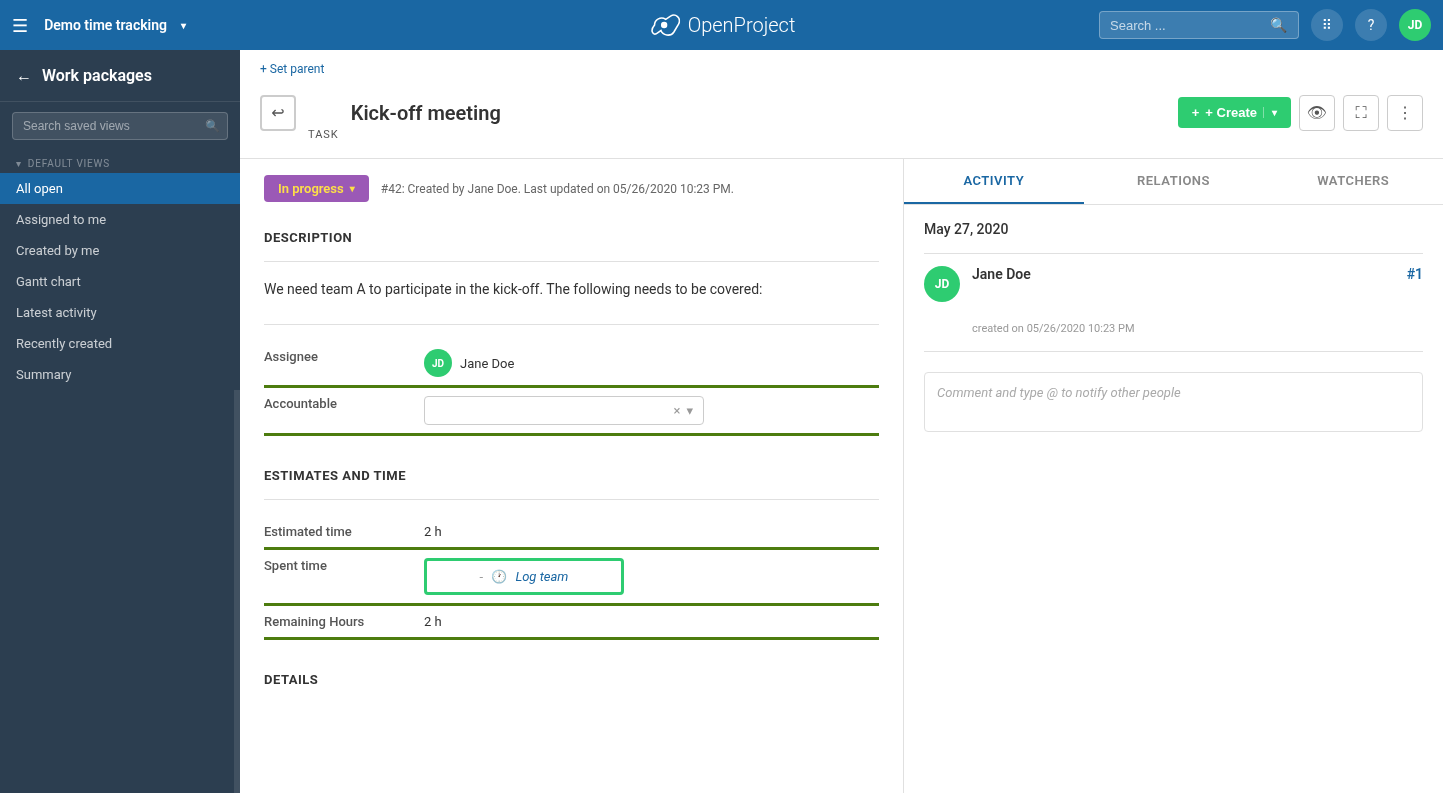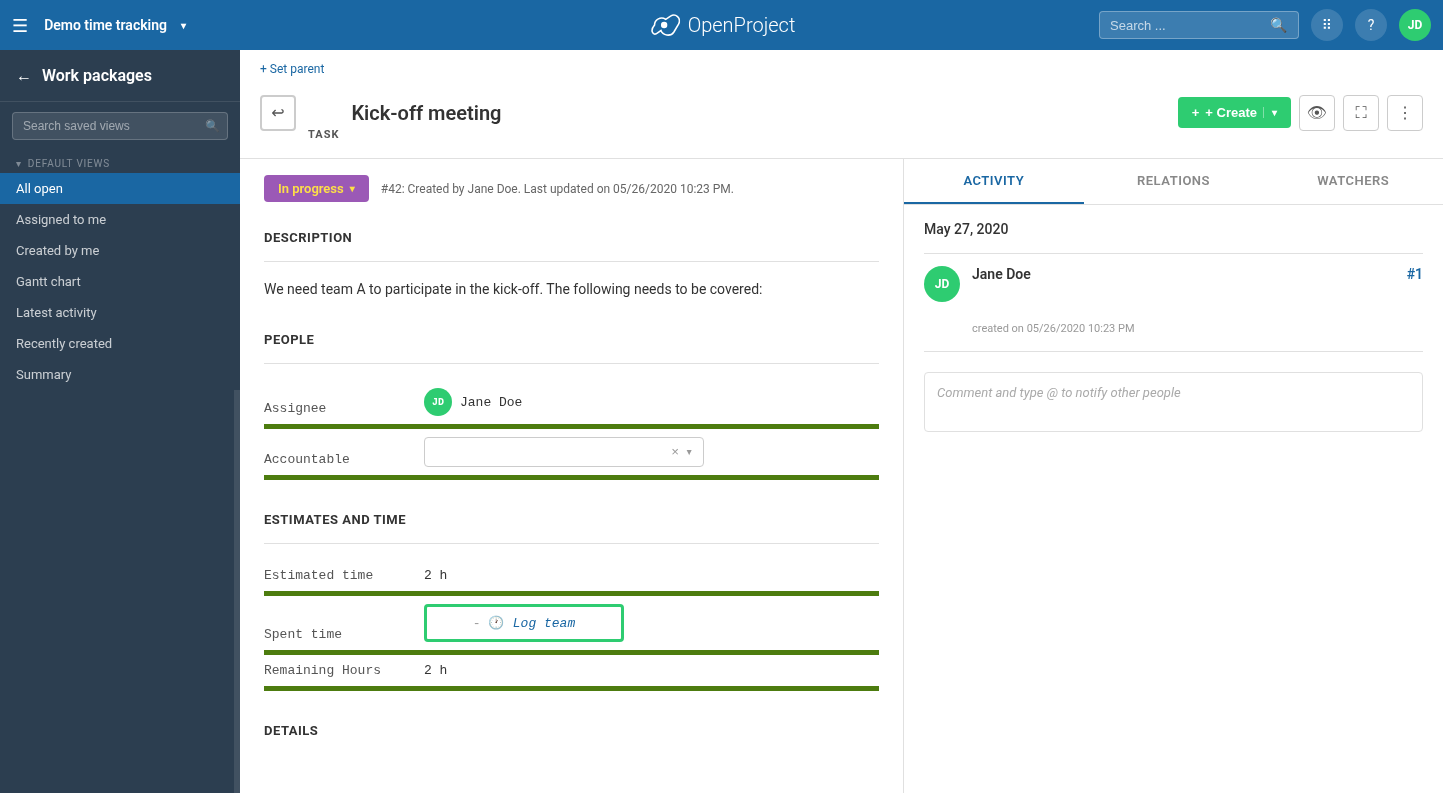--- a/index.html
+++ b/index.html
@@ -45,21 +45,21 @@
     .sidebar-item.active { background: #1a67a3; color: white; }
 
     
     .main-content { flex: 1; display: flex; flex-direction: column; background: white; overflow: hidden; }
 
     
     .wp-header { padding: 12px 20px 5px; border-bottom: 1px solid #e0e0e0; }
     .wp-set-parent { color: #1a67a3; font-size: 12px; cursor: pointer; margin-bottom: 8px; display: flex; align-items: center; gap: 4px; }
     .wp-title-row { display: flex; align-items: center; gap: 12px; padding-bottom: 12px; }
     .wp-back-btn { width: 36px; height: 36px; border: 2px solid #ccc; border-radius: 4px; display: flex; align-items: center; justify-content: center; cursor: pointer; font-size: 16px; color: #555; }
-    .wp-type { font-size: 11px; font-weight: 700; color: #555; text-transform: uppercase; letter-spacing: 1px; margin-top: 44px; }
+    .wp-type { font-size: 11px; font-weight: 400; color: #555; text-transform: uppercase; letter-spacing: 1px; margin-top: 44px; }
     .wp-name { font-size: 20px; font-weight: 600; color: #333; }
     .wp-title-actions { margin-left: auto; display: flex; align-items: center; gap: 8px; }
     .btn-create { background: #2ecc71; color: white; border: none; border-radius: 4px; padding: 8px 14px; font-size: 13px; font-weight: 600; cursor: pointer; display: flex; align-items: center; gap: 6px; }
     .btn-create .chevron { font-size: 10px; border-left: 1px solid rgba(255,255,255,0.4); padding-left: 8px; }
     .btn-icon { width: 36px; height: 36px; border: 1px solid #ccc; border-radius: 4px; display: flex; align-items: center; justify-content: center; cursor: pointer; color: #555; font-size: 16px; }
 
     
     .content-body { display: flex; flex: 1; overflow: hidden; }
 
     
@@ -69,21 +69,21 @@
     .status-badge .chevron { font-size: 10px; }
     .wp-meta { font-size: 12px; color: #666; }
 
     .section-title { font-size: 13px; font-weight: 700; color: #333; text-transform: uppercase; letter-spacing: 0.5px; margin-bottom: 12px; padding-top: 8px; }
     .section-divider { border: none; border-top: 1px solid #e0e0e0; margin: 16px 0; }
 
     .description-text { font-size: 14px; color: #333; line-height: 1.6; margin-bottom: 8px; }
     .description-list { font-size: 14px; color: #333; line-height: 2; padding-left: 24px; }
 
     .field-section { margin-top: 24px; }
-    .field-row { display: flex; align-items: flex-end; padding: 8px 0; border-bottom: 5px solid #4d7c0f; font-family: Liberation Mono, monospace; }
+    .field-row { display: flex; align-items: flex-start; padding: 8px 0; border-bottom: 3px solid #4d7c0f; }
     .field-label { width: 160px; font-size: 13px; color: #555; font-weight: 500; flex-shrink: 0; }
     .field-value { flex: 1; font-size: 13px; color: #333; display: flex; align-items: center; gap: 8px; }
     .field-avatar { width: 28px; height: 28px; background: #2ecc71; border-radius: 50%; display: flex; align-items: center; justify-content: center; color: white; font-size: 10px; font-weight: 700; }
     .field-select { width: 280px; border: 1px solid #ccc; border-radius: 4px; padding: 6px 10px; display: flex; align-items: center; justify-content: flex-end; gap: 6px; }
     .field-select .clear { color: #999; cursor: pointer; }
     .field-select .arrow { color: #999; cursor: pointer; }
 
     .log-time-box { border: 3px solid #2ecc71; border-radius: 4px; padding: 8px 16px; display: flex; align-items: center; gap: 8px; cursor: pointer; min-width: 200px; justify-content: center; }
     .log-time-box .dash { color: #999; }
     .log-time-box .clock-icon { color: #1a67a3; }
@@ -193,21 +193,20 @@
             <span class="chevron">▾</span>
           </div>
           <span class="wp-meta">#42: Created by Jane Doe. Last updated on 05/26/2020 10:23 PM.</span>
         </div>
 
         <div class="section-title">DESCRIPTION</div>
         <hr class="section-divider">
         <p class="description-text">We need team A to participate in the kick-off. The following needs to be covered:</p>
 
         <div class="field-section">
-          <div class="section-title">PEOPLE</div>
           <hr class="section-divider">
           <div class="field-row">
             <span class="field-label">Assignee</span>
             <div class="field-value">
               <div class="field-avatar">JD</div>
               <span>Jane Doe</span>
             </div>
           </div>
           <div class="field-row">
             <span class="field-label">Accountable</span>

